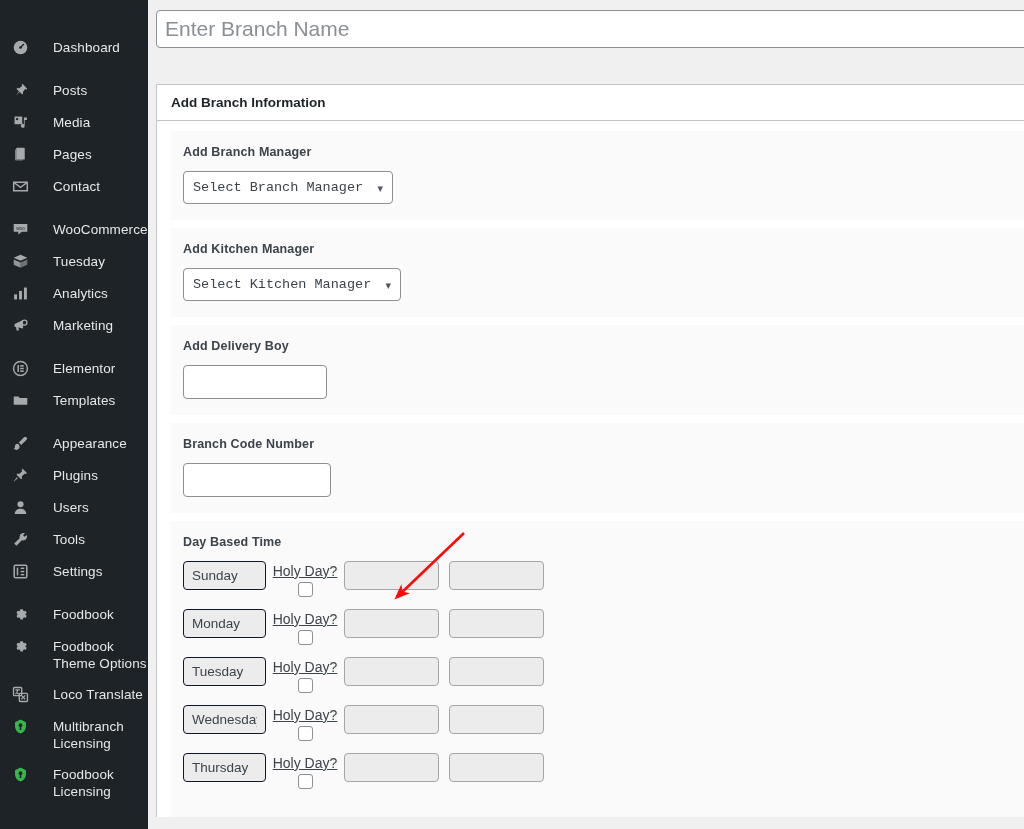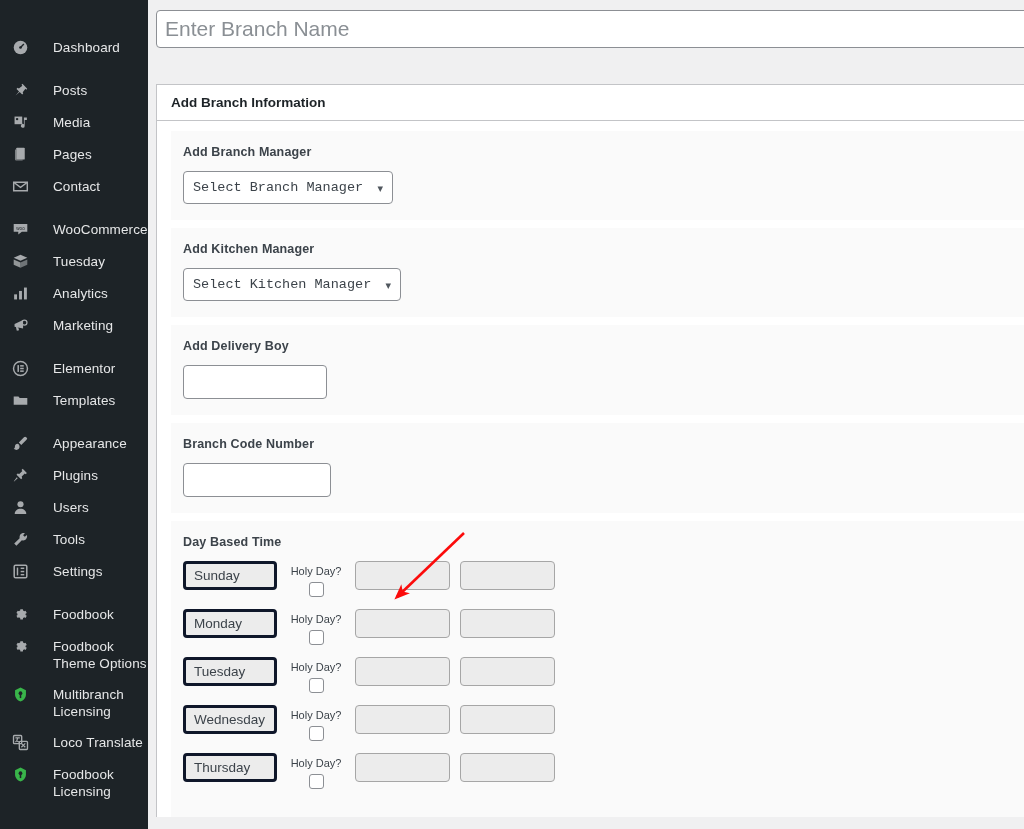--- a/index.html
+++ b/index.html
@@ -133,43 +133,44 @@
 
   
   .day-rows { margin-top: 2px; }
   .day-row {
     display: flex;
     align-items: flex-start;
     gap: 10px;
     margin-bottom: 12px;
   }
   .day-name {
-    width: 94px; height: 29px;
+    width: 83px; height: 29px;
     background: #ececec;
-    border: 3px solid #0f172a;
+    border: 1px solid #0f172a;
     border-radius: 4px;
     font-size: 13.5px;
     color: #3c434a;
     font-family: "Liberation Sans", sans-serif;
     padding: 10px 8px;
     outline: none;
   }
   .holy-cell {
     width: 58px;
     display: flex;
     flex-direction: column;
     align-items: center;
     gap: 2px;
     padding-top: 3px;
   }
   .holy-label {
-    font-size: 11px;
+    font-size: 14px;
     color: #3c434a;
     white-space: nowrap;
     line-height: 14px;
+    text-decoration: underline;
   }
   .holy-check {
     width: 15px; height: 15px;
     border: 1px solid #8c8f94;
     border-radius: 3px;
     background: #fff;
     appearance: none;
     -webkit-appearance: none;
     cursor: pointer;
     margin: 2px 0 0 0;
@@ -370,38 +371,38 @@
         <span class="mi-icon">
           <svg width="17" height="17" viewBox="0 0 20 20" fill="currentColor">
             <path d="M10 6.6a3.4 3.4 0 100 6.8 3.4 3.4 0 000-6.8zm0 5a1.6 1.6 0 110-3.2 1.6 1.6 0 010 3.2z"></path>
             <path d="M17.4 11.4l-1.5-.9c.1-.5.1-1 0-1.5l1.5-.9-1.5-2.6-1.6.7a6 6 0 00-1.3-.8l-.2-1.7h-3l-.2 1.7c-.5.2-.9.4-1.3.8l-1.6-.7-1.5 2.6 1.5.9c-.1.5-.1 1 0 1.5l-1.5.9 1.5 2.6 1.6-.7c.4.3.8.6 1.3.8l.2 1.7h3l.2-1.7c.5-.2.9-.4 1.3-.8l1.6.7z"></path>
           </svg>
         </span>
         <span class="mlabel">Foodbook Theme Options</span>
       </div>
       <div class="menu-item">
         <span class="mi-icon">
+          <svg width="17" height="17" viewBox="0 0 20 20" fill="currentColor">
+            <rect x="1.8" y="1.8" width="9.6" height="9.6" rx="1" fill="none" stroke="currentColor" stroke-width="1.6"></rect>
+            <path d="M4 4.6h5.2M6.6 4v.8c0 2-.9 3.6-2.6 4.6M5 6.6c.6 1.5 2 2.6 4 3" fill="none" stroke="currentColor" stroke-width="1.3"></path>
+            <rect x="8.6" y="8.6" width="9.6" height="9.6" rx="1" fill="none" stroke="currentColor" stroke-width="1.6"></rect>
+            <path d="M11 11l4.6 4.6M15.6 11L11 15.6" fill="none" stroke="currentColor" stroke-width="1.4"></path>
+          </svg>
+        </span>
+        <span class="mlabel">Loco Translate</span>
+      </div>
+      <div class="menu-item">
+        <span class="mi-icon">
           <svg width="17" height="17" viewBox="0 0 20 20" fill="#39b54a">
             <path d="M10 1.8l6.4 3.2v5c0 3.7-2.6 7.1-6.4 8.2-3.8-1.1-6.4-4.5-6.4-8.2V5z"></path>
             <circle cx="10" cy="8.4" r="2.2" fill="#1d2327"></circle>
             <rect x="9.1" y="9.6" width="1.8" height="4.6" fill="#1d2327"></rect>
           </svg>
         </span>
         <span class="mlabel">Multibranch Licensing</span>
-      </div>
-      <div class="menu-item">
-        <span class="mi-icon">
-          <svg width="17" height="17" viewBox="0 0 20 20" fill="currentColor">
-            <rect x="1.8" y="1.8" width="9.6" height="9.6" rx="1" fill="none" stroke="currentColor" stroke-width="1.6"></rect>
-            <path d="M4 4.6h5.2M6.6 4v.8c0 2-.9 3.6-2.6 4.6M5 6.6c.6 1.5 2 2.6 4 3" fill="none" stroke="currentColor" stroke-width="1.3"></path>
-            <rect x="8.6" y="8.6" width="9.6" height="9.6" rx="1" fill="none" stroke="currentColor" stroke-width="1.6"></rect>
-            <path d="M11 11l4.6 4.6M15.6 11L11 15.6" fill="none" stroke="currentColor" stroke-width="1.4"></path>
-          </svg>
-        </span>
-        <span class="mlabel">Loco Translate</span>
       </div>
       <div class="menu-item">
         <span class="mi-icon">
           <svg width="17" height="17" viewBox="0 0 20 20" fill="#39b54a">
             <path d="M10 1.8l6.4 3.2v5c0 3.7-2.6 7.1-6.4 8.2-3.8-1.1-6.4-4.5-6.4-8.2V5z"></path>
             <circle cx="10" cy="8.4" r="2.2" fill="#1d2327"></circle>
             <rect x="9.1" y="9.6" width="1.8" height="4.6" fill="#1d2327"></rect>
           </svg>
         </span>
         <span class="mlabel">Foodbook Licensing</span>

